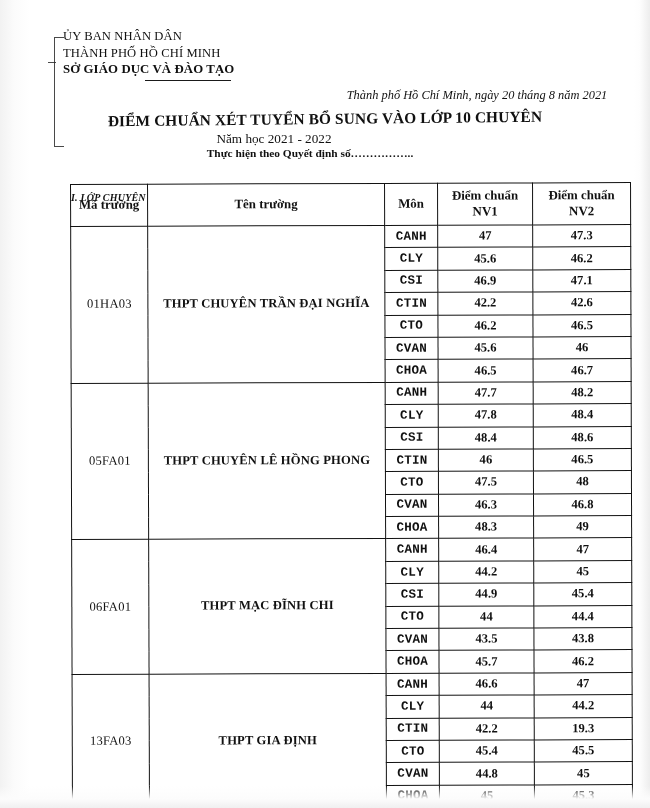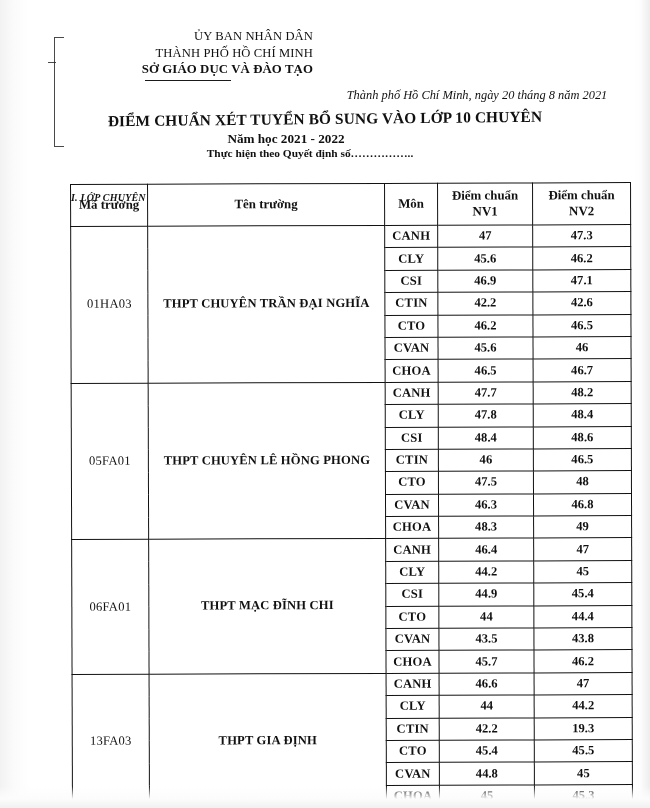--- a/index.html
+++ b/index.html
@@ -69,21 +69,21 @@
     top: 28px;
     left: 0;
     width: 650px;
     height: 60px;
   }
   .hdr-left {
     position: absolute;
     left: 63px;
     top: 0;
     width: 250px;
-    text-align: right;
+    text-align: left;
     line-height: 1.32;
   }
   .hdr-left .l1,
   .hdr-left .l2 {
     font-size: 12.6px;
     letter-spacing: 0.1px;
     white-space: nowrap;
   }
   .hdr-left .l3 {
     font-size: 12.8px;
@@ -145,25 +145,25 @@
     text-align: center;
     font-size: 15.4px;
     font-weight: bold;
     letter-spacing: 0.1px;
     white-space: nowrap;
     transform: rotate(-0.6deg);
   }
   .doc-subtitle {
     position: absolute;
     top: 131px;
-    left: 12px;
+    left: 0;
     width: 548px;
     text-align: center;
     font-size: 13.2px;
-    font-weight: bold;
+    font-weight: normal;
     white-space: nowrap;
   }
   .doc-note {
     position: absolute;
     top: 147px;
     left: 0;
     width: 620px;
     text-align: center;
     font-size: 11.4px;
     font-weight: bold;
@@ -225,20 +225,21 @@
     font-size: 13.1px;
     font-weight: bold;
     letter-spacing: 0.15px;
     padding: 0 4px;
     line-height: 1.25;
   }
   td.subj-cell {
     font-size: 12.7px;
     font-weight: bold;
     letter-spacing: 0.2px;
+    font-family: Liberation Mono, monospace;
   }
   td.score-cell {
     font-size: 12.9px;
     font-weight: bold;
   }
   table.scores tbody tr { height: 22.4px; }
 </style>
 </head>
 <body>
 

